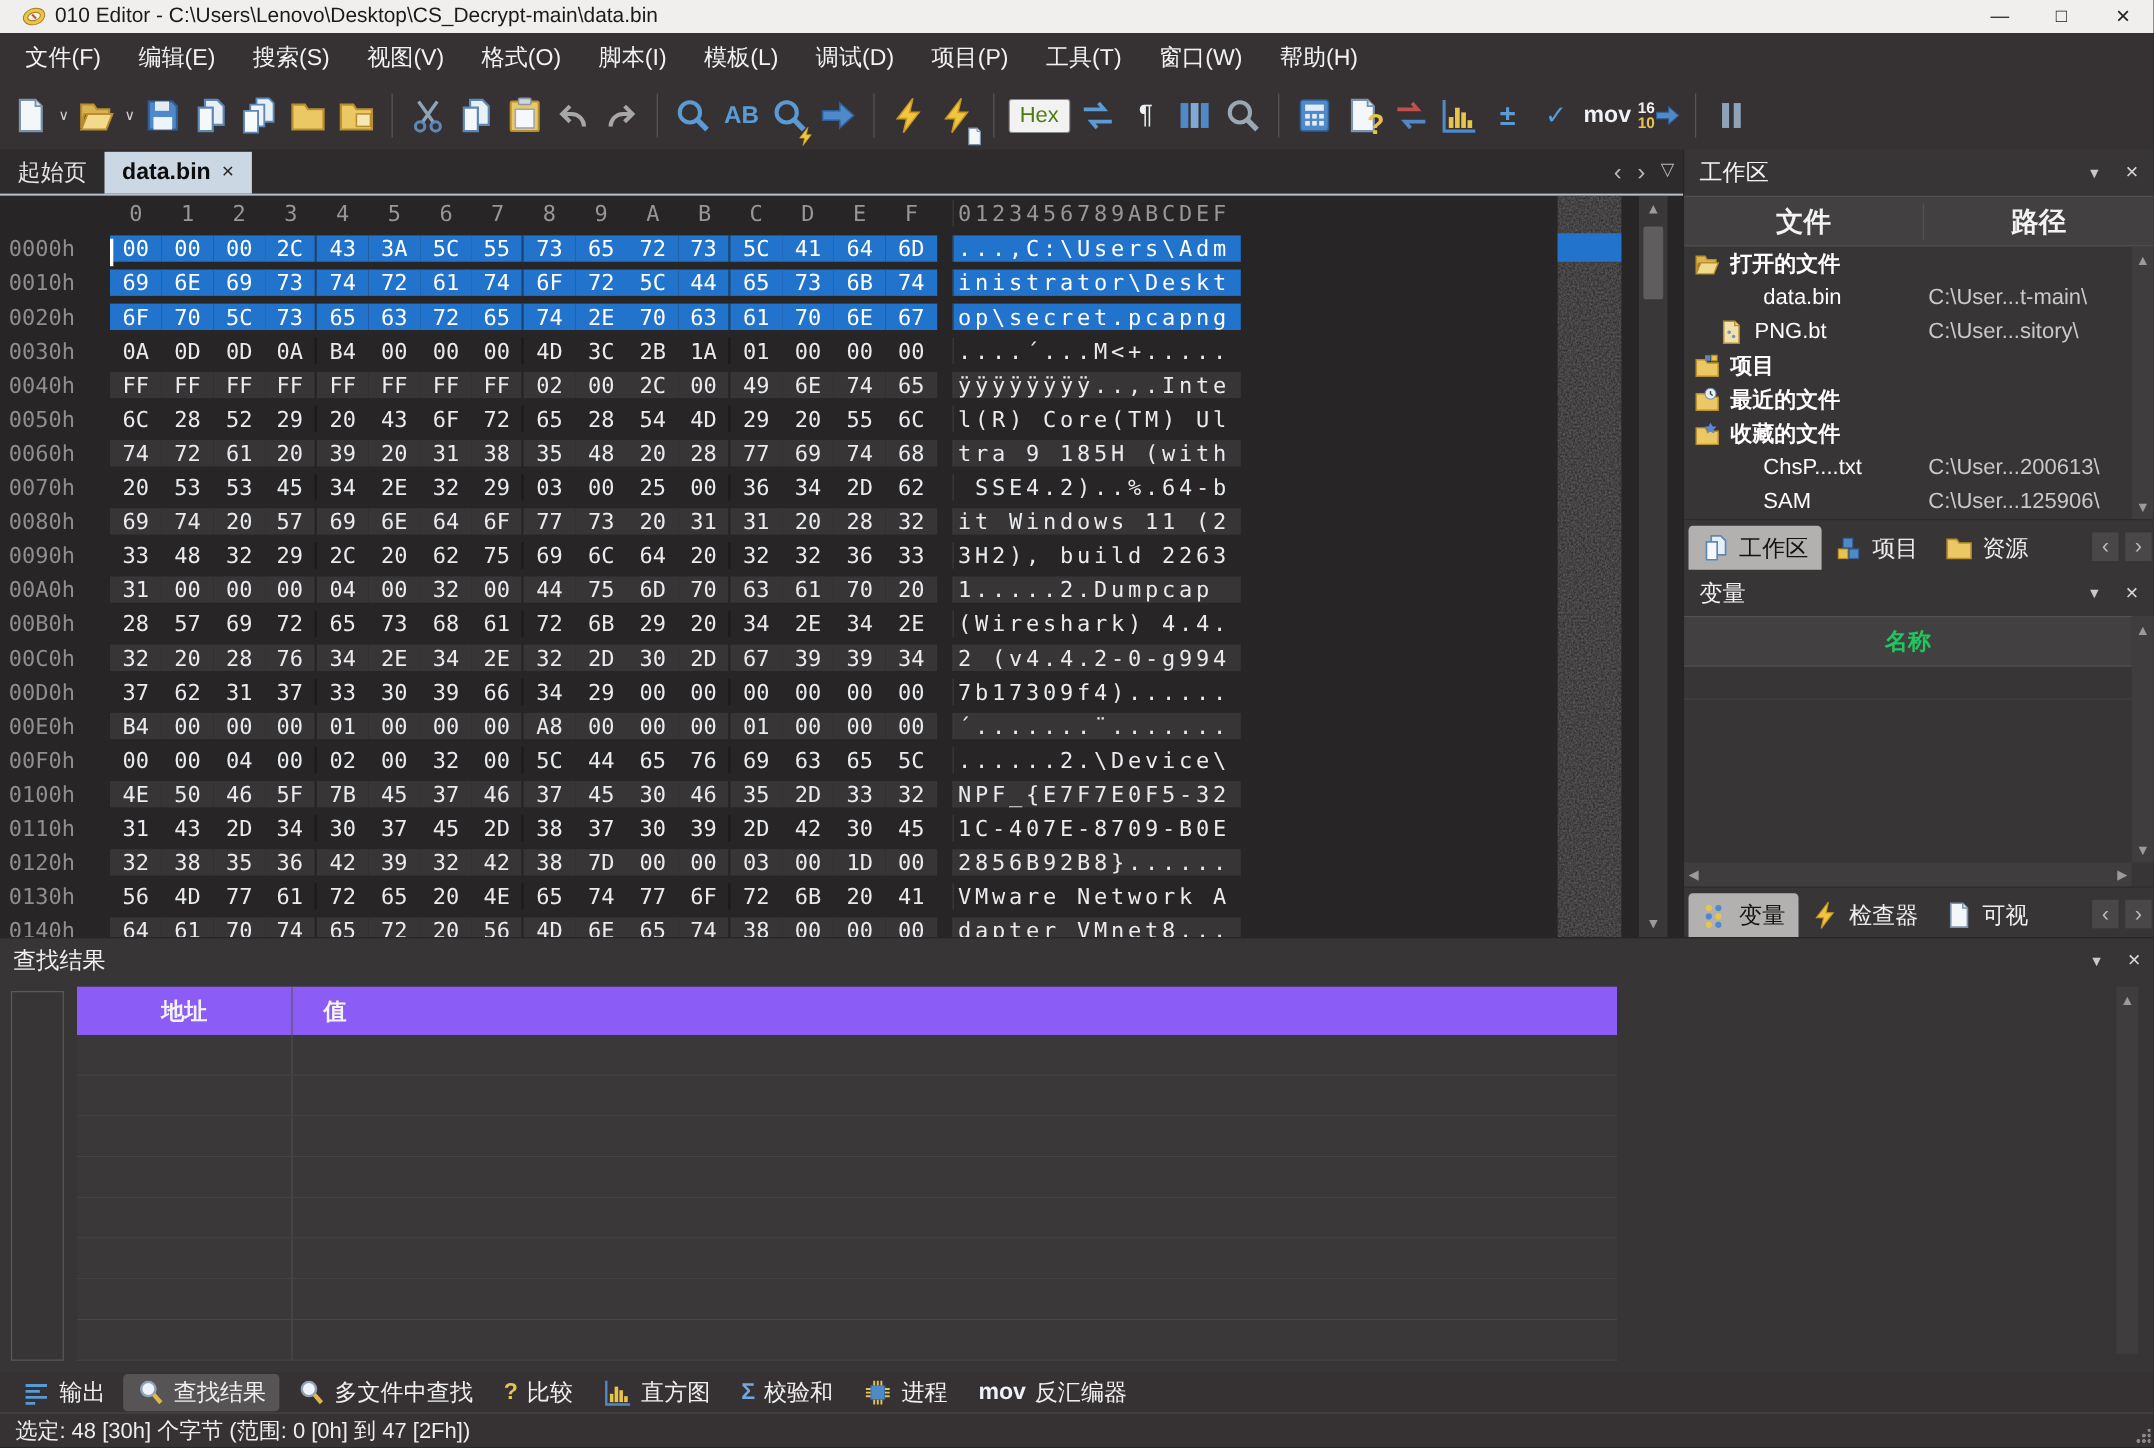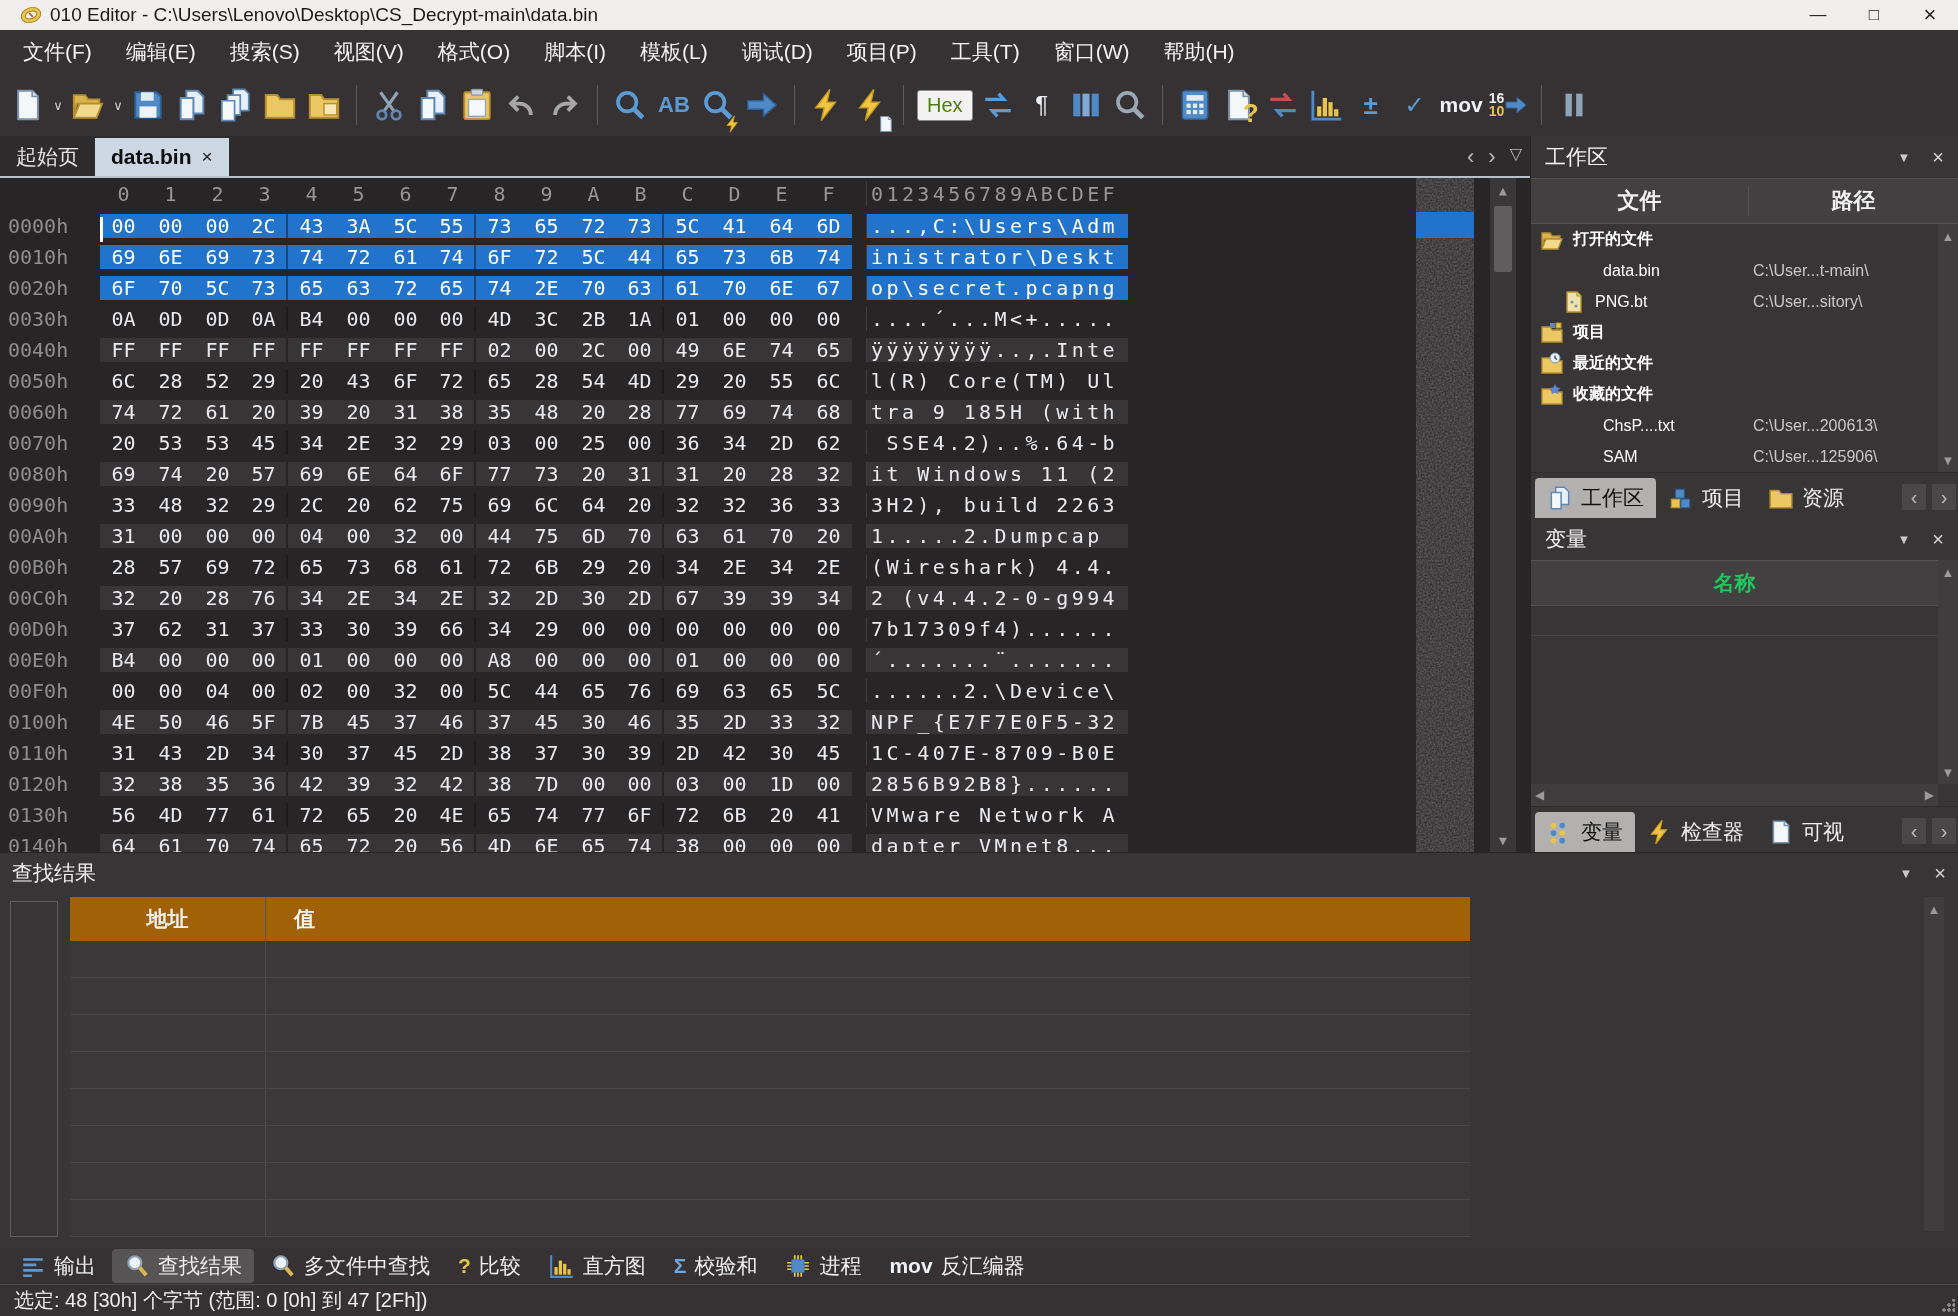--- a/index.html
+++ b/index.html
@@ -65,25 +65,25 @@
   .vscroll { position:absolute; top:0; right:14px; width:26px; height:674px; background:#3a3738; display:flex; flex-direction:column; align-items:center; }
   .sarrow { color:#9b9b9b; font-size:13px; height:24px; display:flex; align-items:center; }
   .sthumb { width:18px; height:66px; background:#5f5d5e; border-radius:2px; margin-top:4px; }
   .vspace { flex:1; }
 
   
   .sidebar { width:428px; background:#383536; border-left:1px solid #262425; display:flex; flex-direction:column; }
   .panelhead { height:42px; display:flex; align-items:center; padding:0 14px; color:#f2f2f2; font-size:21px; flex:none; }
   .phbtn { margin-left:auto; color:#c9c9c9; font-size:13px; }
   .phclose { margin-left:22px; color:#d8d8d8; font-size:20px; }
-  .wshead { height:46px; background:#434041; border-top:1px solid #545152; border-bottom:1px solid #545152; display:flex; font-size:22px; font-weight:bold; color:#f2f2f2; align-items:center; flex:none; }
+  .wshead { height:46px; background:#434041; border-top:1px solid #545152; border-bottom:1px solid #545152; display:flex; font-size:25px; font-weight:bold; color:#f2f2f2; align-items:center; flex:none; }
   .wshead .c1 { width:218px; text-align:center; border-right:1px solid #565354; }
   .wshead .c2 { flex:1; text-align:center; }
   .wstreewrap { height:248px; position:relative; overflow:hidden; flex:none; }
-  .wsrow { height:31px; display:flex; align-items:center; font-size:16px; color:#fff; position:relative; }
+  .wsrow { height:31px; display:flex; align-items:center; font-size:20px; color:#fff; position:relative; }
   .wsrow .ic { width:26px; height:24px; flex:none; }
   .wsrow.lvl0 { padding-left:8px; } .wsrow.lvl0 .lbl { margin-left:8px; font-weight:bold; }
   .wsrow.lvl1 { padding-left:30px; } .wsrow.lvl1 .lbl { margin-left:8px; }
   .wsrow.lvl1.noicon { padding-left:64px; }
   .wsrow .pth { position:absolute; left:222px; color:#c9c9c9; }
   .treescroll { position:absolute; right:0; top:0; width:20px; height:100%; background:#403d3e; display:flex; flex-direction:column; align-items:center; }
   .wstabs, .vartabs { height:46px; display:flex; align-items:flex-end; padding-left:4px; position:relative; flex:none; background:#383536; border-top:1px solid #2d2b2c; }
   .stab { height:40px; display:flex; align-items:center; gap:8px; padding:0 12px; color:#ededed; font-size:21px; }
   .stab .ic { width:26px; height:26px; }
   .stab.active { background:#b2b1b0; border-radius:4px 4px 0 0; color:#121212; }
@@ -93,21 +93,21 @@
   .varempty { height:30px; border-bottom:1px solid #444142; margin-right:20px; flex:none; }
   .varfill { flex:1; position:relative; }
   .varvscroll { position:absolute; right:0; top:-76px; width:20px; bottom:0; background:#403d3e; display:flex; flex-direction:column; align-items:center; }
   .hscroll { height:22px; margin-right:20px; background:#403d3e; display:flex; align-items:center; justify-content:space-between; padding:0 4px; color:#9b9b9b; font-size:12px; flex:none; }
 
   
   .findpanel { height:396px; background:#383536; border-top:1px solid #262425; position:relative; }
   .fphead { height:40px; display:flex; align-items:center; padding:0 12px; color:#f0f0f0; font-size:21px; }
   .fpmargin { position:absolute; left:10px; top:48px; width:48px; height:336px; border:1px solid #5e5c5d; }
   .fptable { position:absolute; left:70px; top:44px; width:1400px; }
-  .fpheadrow { height:44px; background:#a16207; display:flex; align-items:center; font-size:21px; font-weight:bold; color:#f2f2f2; }
+  .fpheadrow { height:44px; background:#8b5cf6; display:flex; align-items:center; font-size:21px; font-weight:bold; color:#f2f2f2; }
   .fpheadrow .c1 { width:196px; text-align:center; border-right:1px solid #5a5758; height:100%; display:flex; align-items:center; justify-content:center; }
   .fpheadrow .c2 { flex:1; padding-left:28px; }
   .frow { height:37px; border-bottom:1px solid #484546; display:flex; background:#3b383a; }
   .frow .c1 { width:196px; border-right:1px solid #4e4b4c; }
   .fpscroll { position:absolute; right:14px; top:44px; width:20px; height:334px; background:#403d3e; display:flex; flex-direction:column; align-items:center; }
 
   
   .btoolbar { height:36px; background:#363233; display:flex; align-items:center; padding-left:8px; gap:4px; }
   .btab { display:flex; align-items:center; gap:8px; padding:3px 12px; color:#efefef; font-size:21px; border-radius:4px; }
   .btab.active { background:#575455; }

